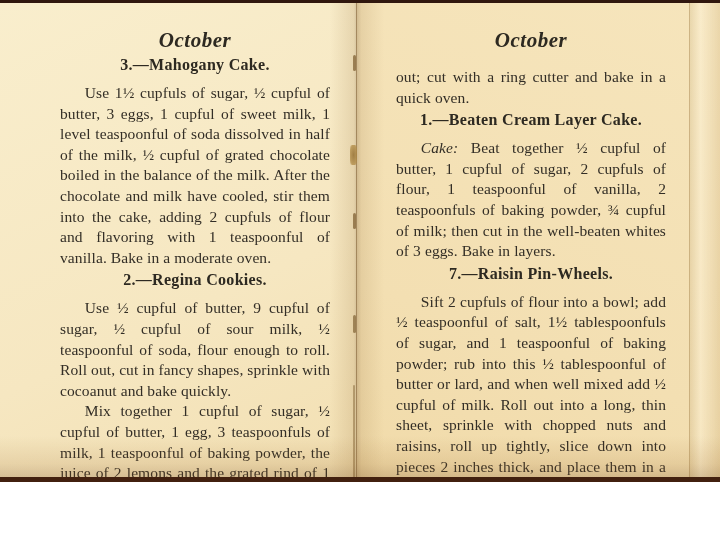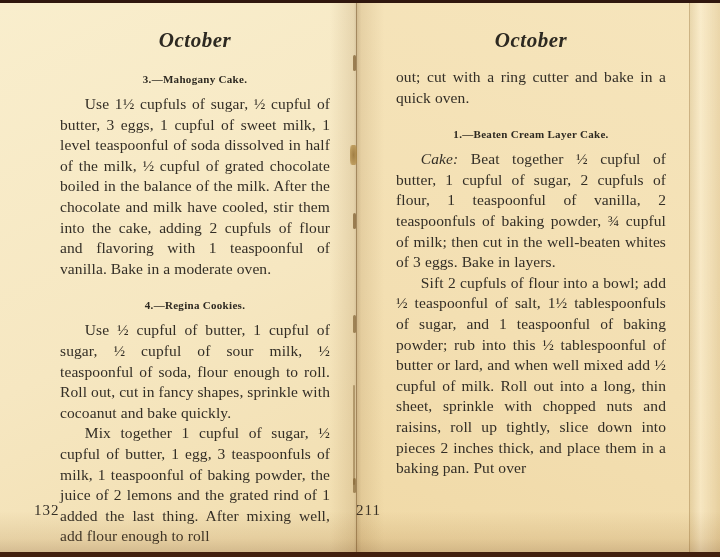--- a/index.html
+++ b/index.html
@@ -1,18 +1,18 @@
 <!DOCTYPE html>
 <html><head>
 <meta charset="utf-8">
 <style>
   html,body{margin:0;padding:0;}
   .book{
     position:relative;
-    width:720px;height:557px;
+    width:720px;height:482px;
     overflow:hidden;
     background:#f4e3ba;
     font-family:"Liberation Serif","DejaVu Serif",serif;
     color:#332e26;
   }
   
   .edge-top{position:absolute;top:0;left:0;width:720px;height:3px;background:#30170e;z-index:6;}
   .edge-bottom{position:absolute;bottom:0;left:0;width:720px;height:5px;background:#42200f;z-index:6;}
   .bottom-shadow{position:absolute;bottom:0;left:0;width:720px;height:46px;z-index:5;
     background:linear-gradient(to bottom,rgba(150,100,40,0) 0%,rgba(150,100,40,.14) 60%,rgba(110,65,25,.28) 100%);pointer-events:none;}
@@ -46,25 +46,25 @@
     text-align:center;
     font-style:italic;
     font-weight:bold;
     font-size:21px;
     letter-spacing:.5px;
     color:#2d2921;
     margin:4px 0 2px 0;
   }
   h3.recipe-title{
     text-align:center;
-    font-size:11px;
+    font-size:16px;
     font-weight:bold;
     letter-spacing:.3px;
     color:#2d2921;
-    margin:20px 0 9px 0;
+    margin:3px 0 9px 0;
   }
   p.body-par{
     margin:0;
     font-size:15.5px;
     line-height:20.6px;
     text-align:justify;
     letter-spacing:.1px;
   }
   p.body-par.indent{text-indent:1.6em;}
   .lead{font-style:italic;margin-top:17px;}
@@ -86,22 +86,22 @@
   <div class="page left">
     <div class="page-inner">
       <div class="running-head">October</div>
 
       <section>
         <h3 class="recipe-title">3.—Mahogany Cake.</h3>
         <p class="body-par indent">Use 1½ cupfuls of sugar, ½ cupful of butter, 3 eggs, 1 cupful of sweet milk, 1 level teaspoonful of soda dissolved in half of the milk, ½ cupful of grated chocolate boiled in the balance of the milk. After the chocolate and milk have cooled, stir them into the cake, adding 2 cupfuls of flour and flavoring with 1 teaspoonful of vanilla. Bake in a moderate oven.</p>
       </section>
 
       <section>
-        <h3 class="recipe-title">4.—Regina Cookies.</h3>
-        <p class="body-par indent">Use ½ cupful of butter, 1 cupful of sugar, ½ cupful of sour milk, ½ teaspoonful of soda, flour enough to roll. Roll out, cut in fancy shapes, sprinkle with cocoanut and bake quickly.</p>
+        <h3 class="recipe-title">2.—Regina Cookies.</h3>
+        <p class="body-par indent">Use ½ cupful of butter, 9 cupful of sugar, ½ cupful of sour milk, ½ teaspoonful of soda, flour enough to roll. Roll out, cut in fancy shapes, sprinkle with cocoanut and bake quickly.</p>
       </section>
 
       <section>
         <p class="body-par indent">Mix together 1 cupful of sugar, ½ cupful of butter, 1 egg, 3 teaspoonfuls of milk, 1 teaspoonful of baking powder, the juice of 2 lemons and the grated rind of 1 added the last thing. After mixing well, add flour enough to roll</p>
       </section>
     </div>
     <div class="pagenum">132</div>
   </div>
 
   <div class="page right">
@@ -109,20 +109,21 @@
       <div class="running-head">October</div>
 
       <p class="body-par" style="margin-top:14px;">out; cut with a ring cutter and bake in a quick oven.</p>
 
       <section>
         <h3 class="recipe-title">1.—Beaten Cream Layer Cake.</h3>
         <p class="body-par indent"><span class="lead">Cake:</span> <span>Beat together ½ cupful of butter, 1 cupful of sugar, 2 cupfuls of flour, 1 teaspoonful of vanilla, 2 teaspoonfuls of baking powder, ¾ cupful of milk; then cut in the well-beaten whites of 3 eggs. Bake in layers.</span></p>
       </section>
 
       <section>
+        <h3 class="recipe-title">7.—Raisin Pin-Wheels.</h3>
         <p class="body-par indent">Sift 2 cupfuls of flour into a bowl; add ½ teaspoonful of salt, 1½ tablespoonfuls of sugar, and 1 teaspoonful of baking powder; rub into this ½ tablespoonful of butter or lard, and when well mixed add ½ cupful of milk. Roll out into a long, thin sheet, sprinkle with chopped nuts and raisins, roll up tightly, slice down into pieces 2 inches thick, and place them in a baking pan. Put over</p>
       </section>
     </div>
     <div class="pagenum">211</div>
   </div>
 
   <div class="spine-shadow"></div>
   <div class="spine-crease"></div>
   <div class="stitch s1"></div>
   <div class="stitch s2"></div>

